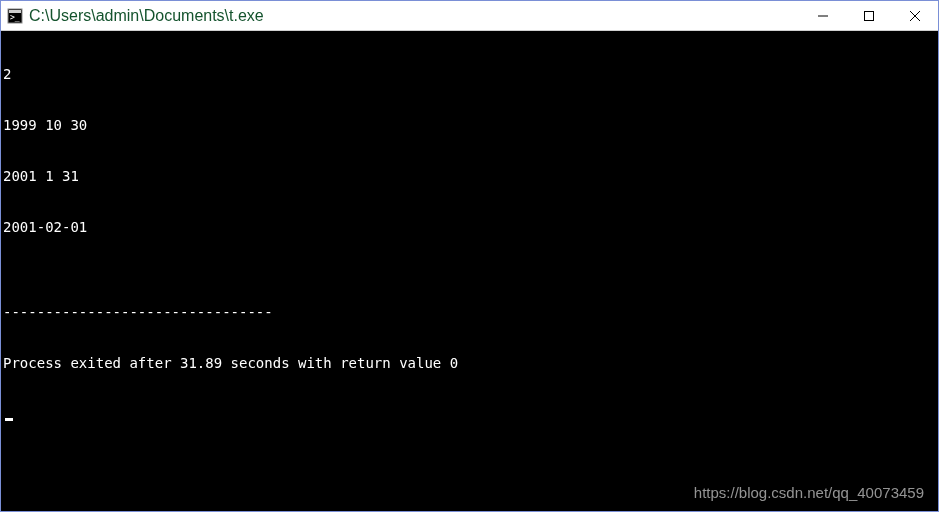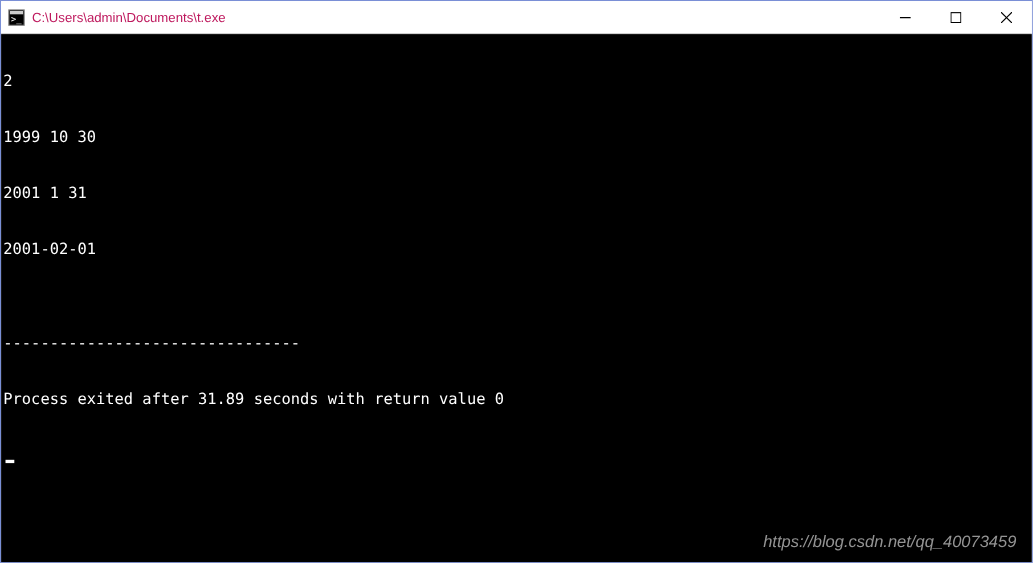--- a/index.html
+++ b/index.html
@@ -37,22 +37,22 @@
       margin-right: 6px;
       display: flex;
       align-items: center;
       justify-content: center;
     }
     .app-icon svg {
       width: 16px;
       height: 16px;
     }
     .title-text {
-      font-size: 12px;
-      color: #be185d;
+      font-size: 16px;
+      color: #14532d;
       flex: 1;
     }
     .window-controls {
       display: flex;
       height: 100%;
     }
     .ctrl-btn {
       width: 46px;
       height: 29px;
       display: flex;
@@ -91,21 +91,20 @@
       margin-left: 2px;
     }
     .watermark {
       position: absolute;
       right: 14px;
       bottom: 10px;
       color: #aeaeae;
       font-size: 15px;
       font-family: Arial, sans-serif;
       opacity: 0.85;
-      font-style: italic;
     }
   </style>
 </head>
 <body>
 
 <div class="window">
   <div class="titlebar">
     <span class="app-icon">
       <svg viewBox="0 0 16 16">
         <rect x="1" y="1" width="14" height="14" fill="#000" stroke="#888" stroke-width="1"></rect>

